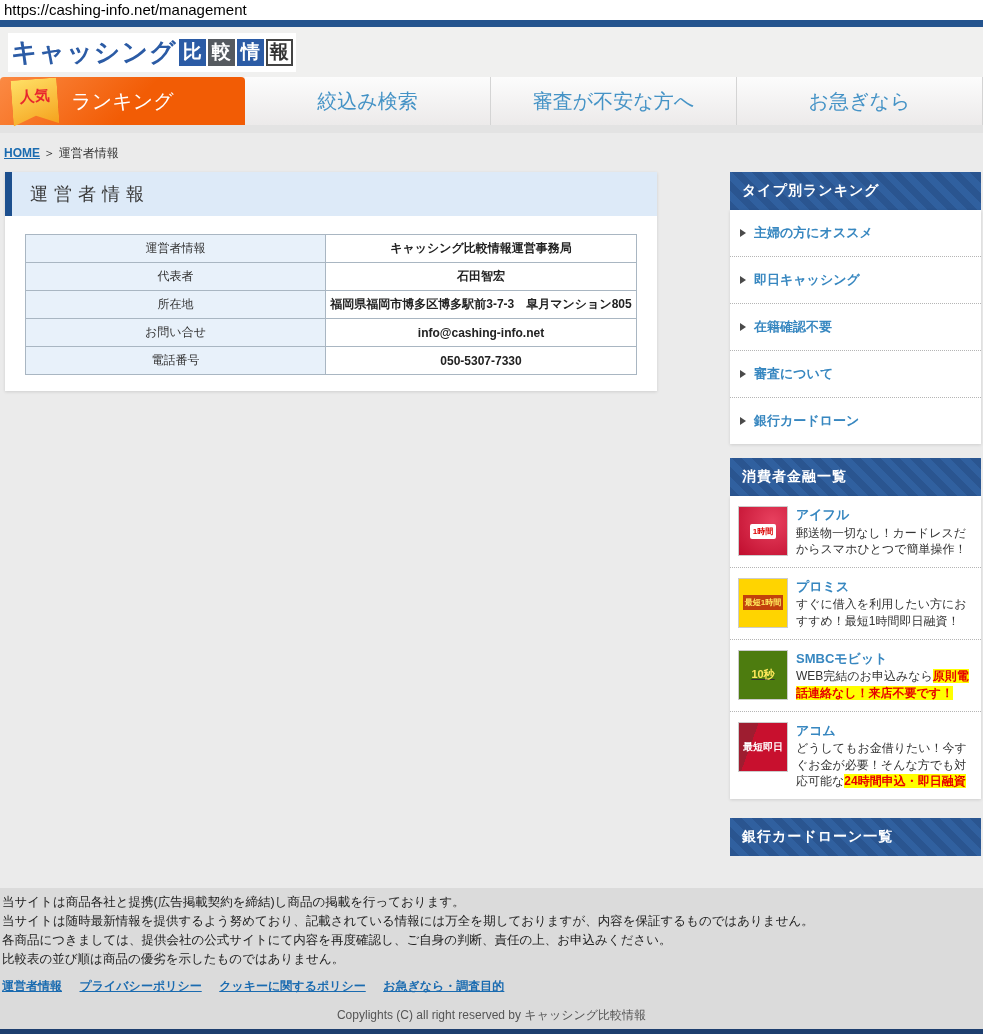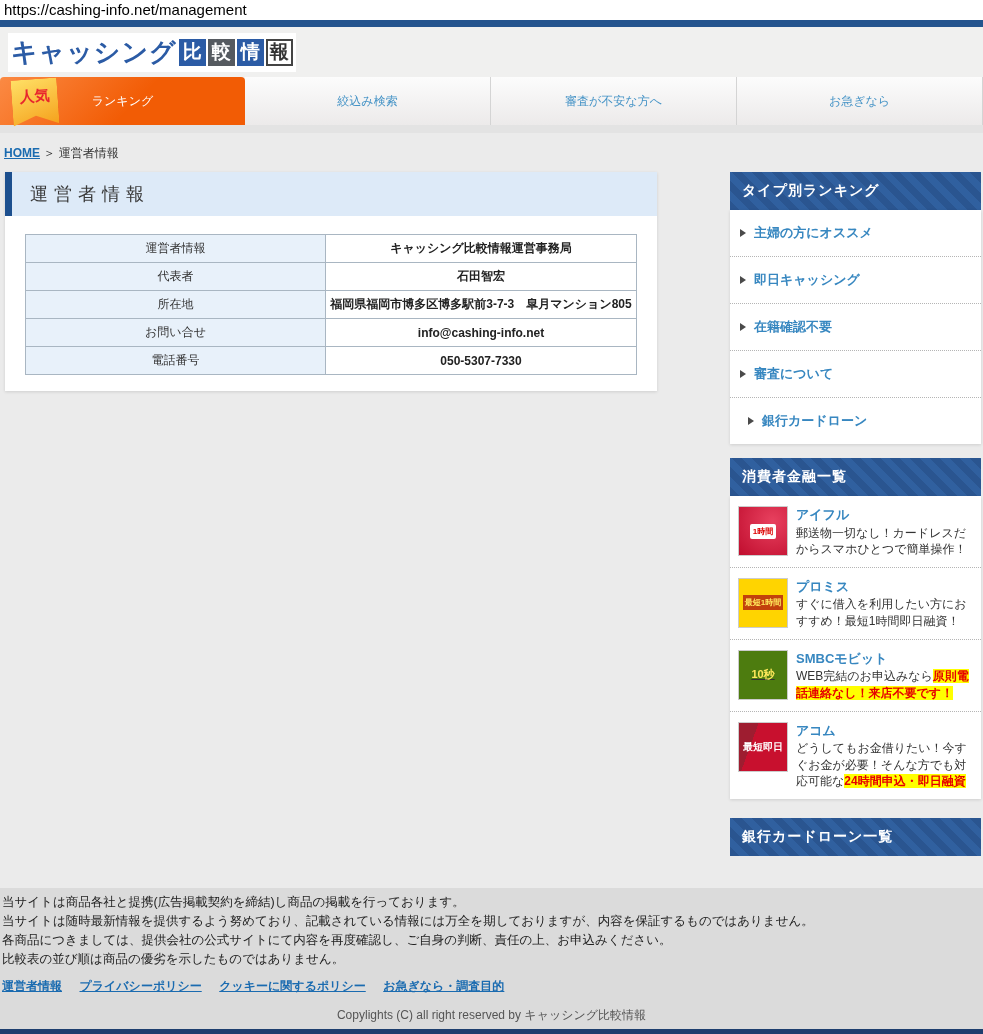--- a/index.html
+++ b/index.html
@@ -16,21 +16,21 @@
   .logo { display:flex; align-items:center; background:#fff; padding:2px 3px; }
   .logo-text { color:#2b5ba5; font-weight:bold; font-size:26px; letter-spacing:1px; }
   .logo-box { width:27px; height:27px; display:inline-flex; align-items:center; justify-content:center;
     font-size:19px; font-weight:bold; margin-left:2px; }
   .lb-blue { background:#2b5ba5; color:#fff; }
   .lb-gray { background:#555a60; color:#fff; }
   .lb-white { background:#fff; color:#333; border:2px solid #444; }
   
   .nav { display:flex; height:48px; background:#f2f2f2; position:relative; }
   .nav-tab { flex:1; display:flex; align-items:center; justify-content:center;
-    font-size:12px; color:#4593c6; cursor:pointer;
+    font-size:20px; color:#4593c6; cursor:pointer;
     background:linear-gradient(#fcfcfc,#eceaea); border-right:1px solid #d4d4d4; }
   .nav-tab.active { background:linear-gradient(135deg,#fb8a44,#f25c05 55%); color:#fff;
     border-radius:4px 4px 0 0; border-right:none; }
   .ribbon { position:absolute; left:12px; top:2px; width:46px; height:46px;
     background:linear-gradient(160deg,#ffe066,#f5a11c); color:#e8262d; font-weight:bold; font-size:15px;
     display:flex; align-items:flex-start; justify-content:center; padding-top:8px;
     clip-path:polygon(0 0,100% 0,100% 100%,50% 80%,0 100%); transform:rotate(-4deg);
     box-shadow:0 1px 2px rgba(0,0,0,.3); }
   .nav-strip { height:8px; background:#e3e3e3; }
   
@@ -46,21 +46,21 @@
   .info-table td { border:1px solid #a9b6c2; text-align:center; padding:5px 4px; }
   .info-table .lbl { background:#e8f1fa; width:300px; color:#333; }
   .info-table .val { background:#fff; font-weight:bold; color:#222; }
   
   .sidebar { width:251px; margin-right:2px; }
   .side-header { background:repeating-linear-gradient(45deg,#2a5590 0 7px,#30609f 7px 14px);
     color:#fff; font-size:14px; font-weight:bold; padding:10px 12px; letter-spacing:1px; }
   .side-box { background:#fff; box-shadow:0 1px 3px rgba(0,0,0,.12); margin-bottom:14px; }
   .side-link { display:flex; align-items:center; gap:8px; padding:14px 10px; font-size:13px;
     font-weight:bold; color:#3787c0; cursor:pointer; border-bottom:1px dotted #b5b5b5; }
-  .side-link:last-child { border-bottom:none;margin-left:8px; }
+  .side-link:last-child { border-bottom:none; }
   .tri { width:0; height:0; border-left:6px solid #4a4a4a; border-top:4px solid transparent;
     border-bottom:4px solid transparent; }
   .lender { display:flex; gap:8px; padding:10px 8px; border-bottom:1px dotted #b5b5b5; }
   .lender:last-child { border-bottom:none; }
   .thumb { width:50px; height:50px; flex:none; display:flex; align-items:center; justify-content:center;
     font-size:8px; font-weight:bold; text-align:left; border:1px solid #ccc; }
   .t-aiful { background:radial-gradient(circle at 70% 30%,#e8415f,#c00d2e); }
   .t-aiful span { background:#fff; color:#d00; padding:2px 3px; border-radius:2px; }
   .t-promise { background:#ffd400; }
   .t-promise span { background:#c2410c; color:#ffe85c; padding:2px 2px; }

